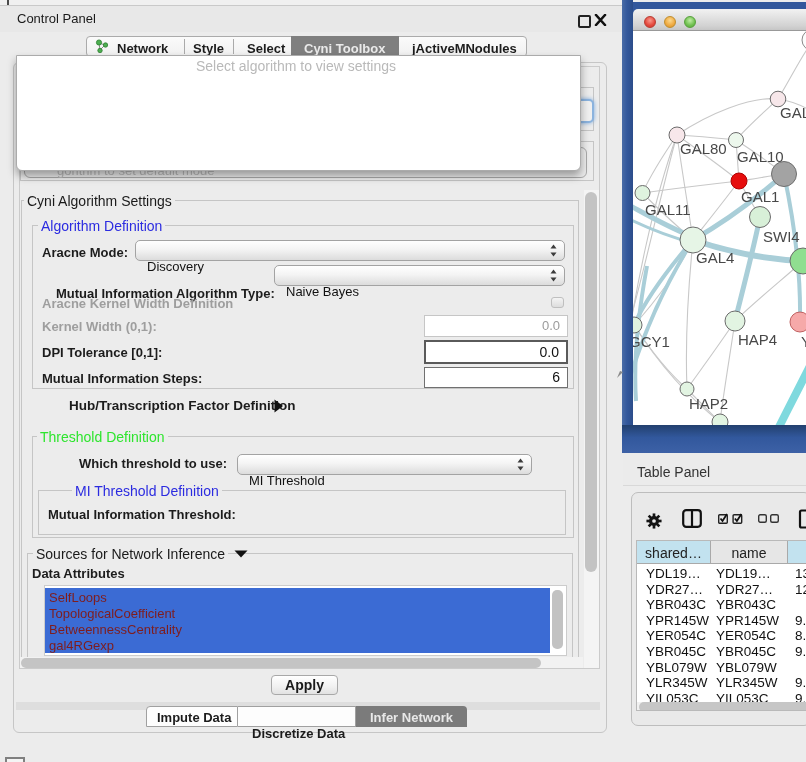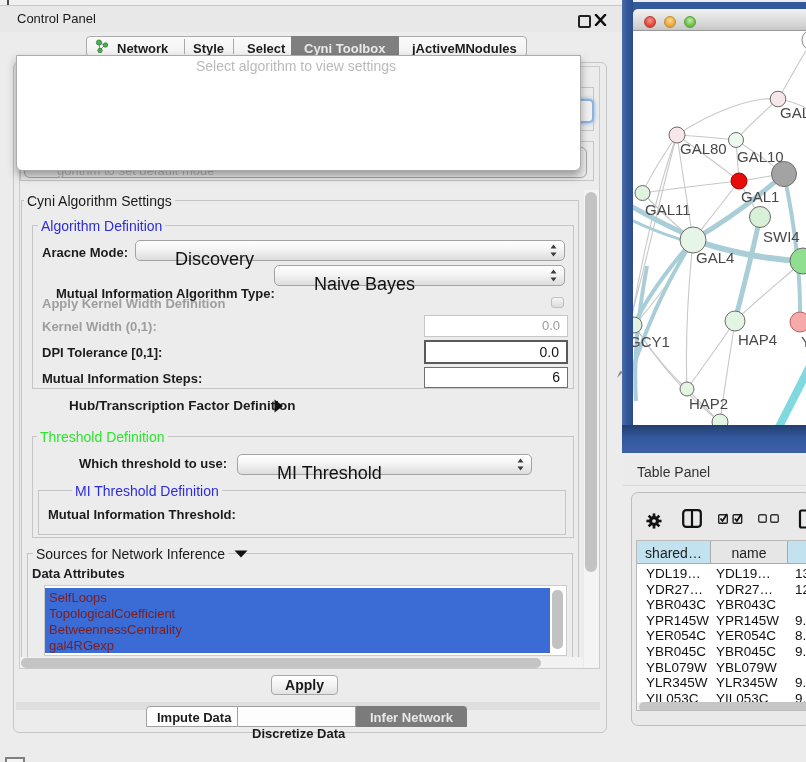--- a/index.html
+++ b/index.html
@@ -3,21 +3,21 @@
 <meta charset="utf-8">
 <style>
 html,body{margin:0;padding:0;}
 #root{position:relative;width:806px;height:762px;background:#ECECEC;overflow:hidden;
   font-family:"Liberation Sans",sans-serif;}
 .a{position:absolute;}
 .lbl{position:absolute;font-size:13px;font-weight:bold;color:#1c1c1c;white-space:nowrap;}
 .gray{color:#9e9e9e;}
 .combo{position:absolute;border:1px solid #a3a3a3;border-radius:5px;
   background:linear-gradient(#ffffff,#f4f4f4 45%,#dcdcdc);box-sizing:border-box;}
-.combo .ct{position:absolute;left:11px;top:8px;font-size:18px;color:#111;white-space:nowrap;margin-left:28px;}
+.combo .ct{position:absolute;left:11px;top:18px;font-size:13px;color:#111;white-space:nowrap;}
 .spin{position:absolute;right:7px;top:3px;width:7px;}
 .field{position:absolute;background:#fff;box-sizing:border-box;font-size:14px;color:#111;
   text-align:right;}
 .grp{position:absolute;border:1px solid #c5c5c5;box-sizing:border-box;}
 .gtitle{position:absolute;font-size:13px;background:#ECECEC;padding:0 3px;white-space:nowrap;}
 </style>
 </head>
 <body>
 <div id="root">
 
@@ -217,21 +217,21 @@
   </div>
 
   <div class="lbl" style="left:56px;top:270px;margin-top:16px;">Mutual Information Algorithm Type:</div>
   <div class="combo" style="left:274px;top:265px;width:291px;height:21px;">
     <span class="ct">Naive Bayes</span>
     <svg class="spin" width="7" height="13" viewBox="0 0 7 13">
           <path d="M3.5 0.5 L6.5 4.5 L0.5 4.5 Z M3.5 12.5 L0.5 8.5 L6.5 8.5 Z" fill="#3c3c3c"></path>
         </svg>
   </div>
 
-  <div class="lbl gray" style="left:42px;top:296px;">Apply Kernel Width Definition</div>
+  <div class="lbl gray" style="left:42px;top:296px;">Aracne Kernel Width Definition</div>
   <div class="a" style="left:551px;top:297px;width:13px;height:11px;border:1px solid #bfbfbf;border-radius:3px;background:linear-gradient(#f4f4f4,#ddd);box-sizing:border-box;"></div>
 
   <div class="lbl gray" style="left:42px;top:319px;">Kernel Width (0,1):</div>
   <div class="field" style="left:424px;top:315px;width:144px;height:22px;border:1px solid #c6c6c6;color:#9b9b9b;padding:2px 7px 0 0;font-size:13px;">0.0</div>
 
   <div class="lbl" style="left:42px;top:345px;">DPI Tolerance [0,1]:</div>
   <div class="field" style="left:424px;top:340px;width:144px;height:24px;border:2px solid #5a5a5a;padding:2px 7px 0 0;">0.0</div>
 
   <div class="lbl" style="left:42px;top:371px;">Mutual Information Steps:</div>
   <div class="field" style="left:424px;top:367px;width:144px;height:21px;border:1px solid #707070;padding:1px 7px 0 0;">6</div>

